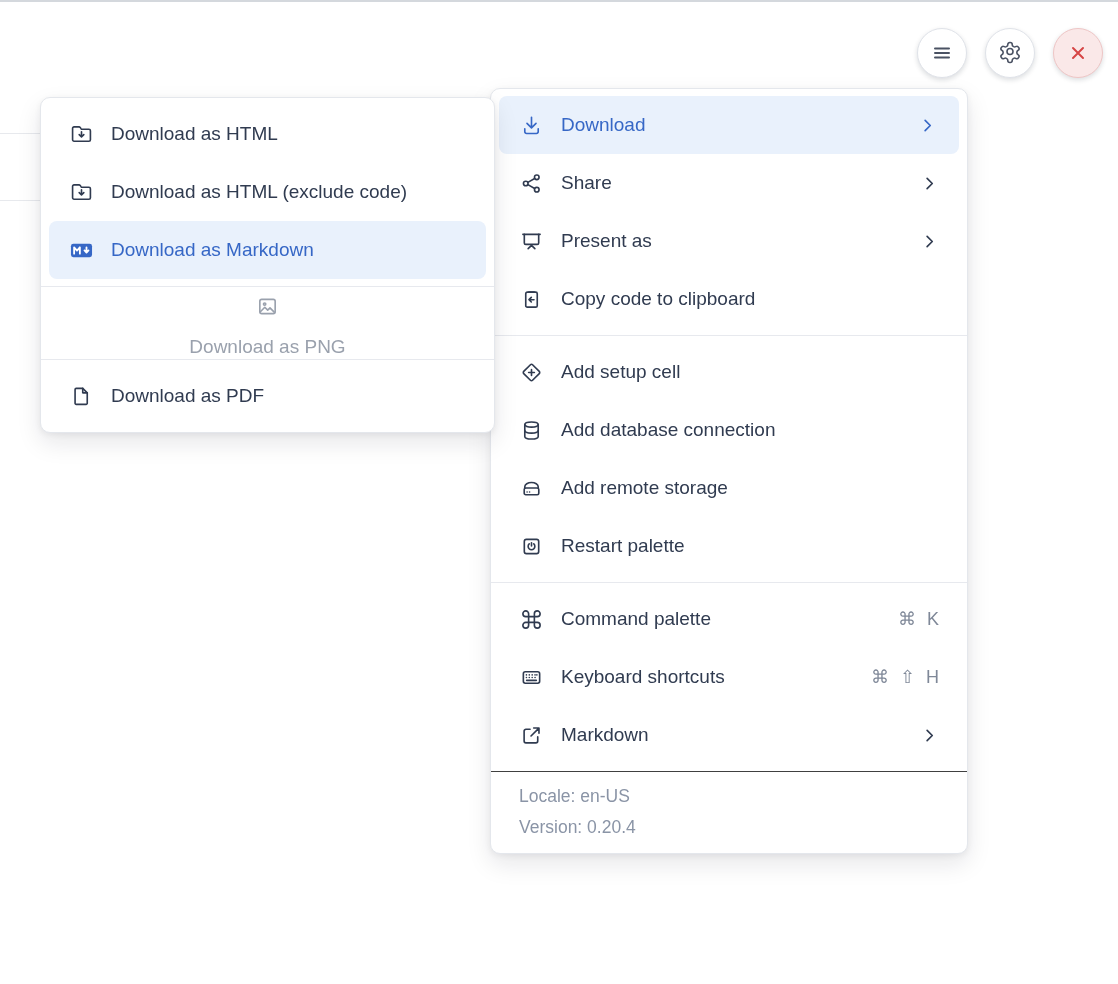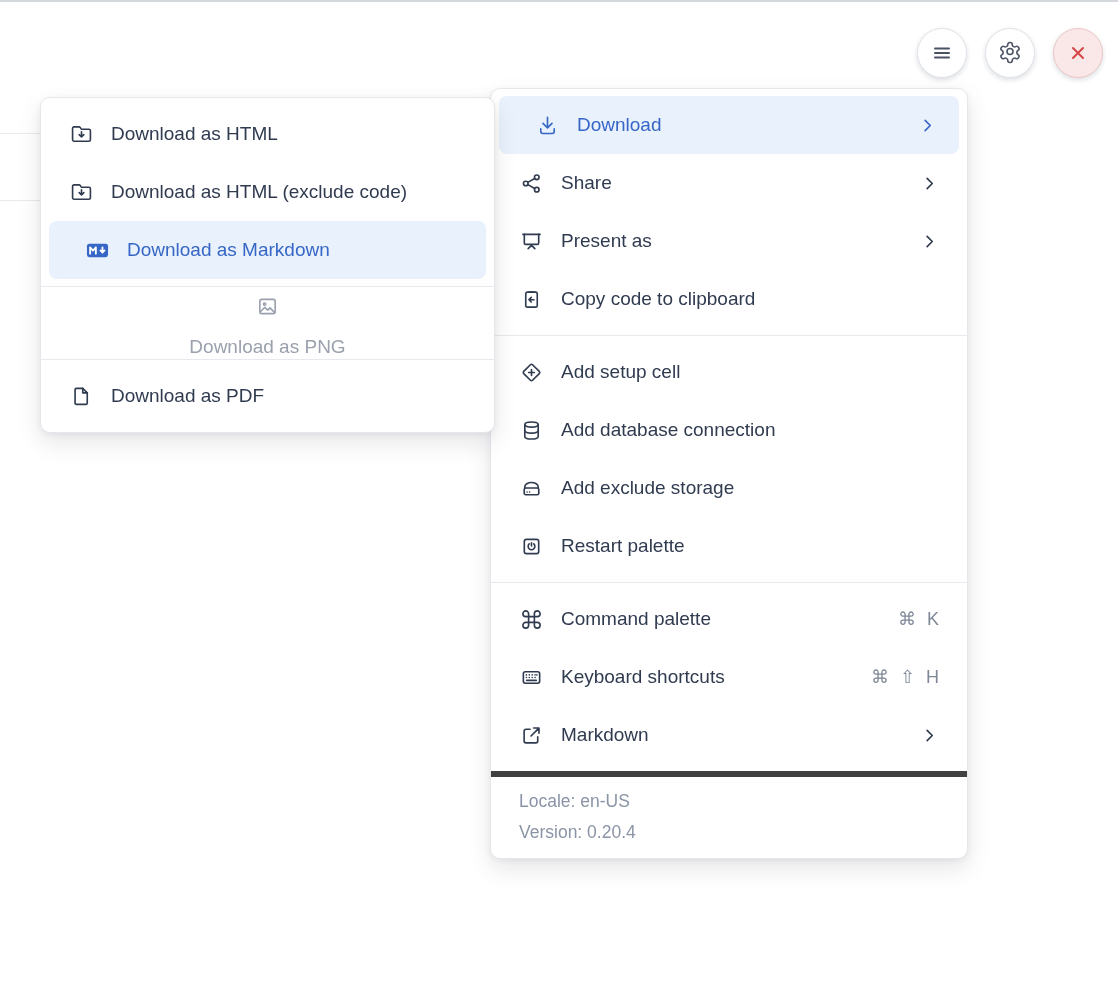--- a/index.html
+++ b/index.html
@@ -31,34 +31,34 @@
   #notebook-menu{left:490px;top:88px;width:478px;z-index:2;}
 
   .group{padding:7px 0;text-align:right;}
   .group + .group{border-top:1px solid #e7e9ee;}
 
   .row{
     height:58px;display:flex;align-items:center;gap:17px;
     padding:0 28px;font-size:19px;color:#303b50;cursor:pointer;
     border-radius:8px;box-sizing:border-box;
   }
-  .row.highlighted{background:#e9f1fc;color:#3667c6;margin:0 8px;padding:0 22px 0 36px;gap:17px;}
+  .row.highlighted{background:#e9f1fc;color:#3667c6;margin:0 8px;padding:0 22px 0 20px;gap:17px;}
   .row.disabled{color:#9aa1ad;cursor:default;flex-direction:column;}
 
   .icon{width:25px;height:25px;display:flex;align-items:center;justify-content:center;flex:none;}
   .icon svg{width:23px;height:23px;stroke:currentColor;fill:none;stroke-width:1.7;
     stroke-linecap:round;stroke-linejoin:round;}
   .label{white-space:nowrap;}
 
   .shortcut{margin-left:auto;color:#7f8898;font-size:18px;word-spacing:6px;white-space:nowrap;}
   .chevron{margin-left:auto;width:19px;height:19px;display:flex;align-items:center;}
   .chevron svg{width:19px;height:19px;stroke:currentColor;fill:none;stroke-width:2.1;
     stroke-linecap:round;stroke-linejoin:round;}
 
-  .menu-footer{border-top:6px solid #404040;padding:9px 0 10px;}
+  .menu-footer{border-top:1px solid #404040;padding:9px 0 10px;}
   .footer-row{padding:5px 28px;font-size:17.5px;color:#8a94a6;}
 
   
   .circle-btn svg{stroke:currentColor;fill:none;stroke-width:1.9;stroke-linecap:round;stroke-linejoin:round;}
 </style>
 </head>
 <body>
 
 <div class="top-border"></div>
 <div class="bg-line" style="top:133px"></div>
@@ -222,21 +222,21 @@
         <span class="label">Add database connection</span>
       </div>
       <div class="row">
         <span class="icon">
           <svg viewBox="0 0 24 24">
             <path d="M5 11.8v-1.6C5 7.7 8.1 5.8 12 5.8s7 1.9 7 4.4v1.6"></path>
             <rect x="4.4" y="11.5" width="15.2" height="7" rx="1.6"></rect>
             <path d="M7.4 15.6h.01M10 15.6h.01"></path>
           </svg>
         </span>
-        <span class="label">Add exclude storage</span>
+        <span class="label">Add remote storage</span>
       </div>
       <div class="row">
         <span class="icon">
           <svg viewBox="0 0 24 24">
             <rect x="4.5" y="4.5" width="15" height="15" rx="2.2"></rect>
             <path d="M12 8.2v3.2"></path>
             <path d="M9.6 9.3a3.5 3.5 0 1 0 4.8 0"></path>
           </svg>
         </span>
         <span class="label">Restart palette</span>

